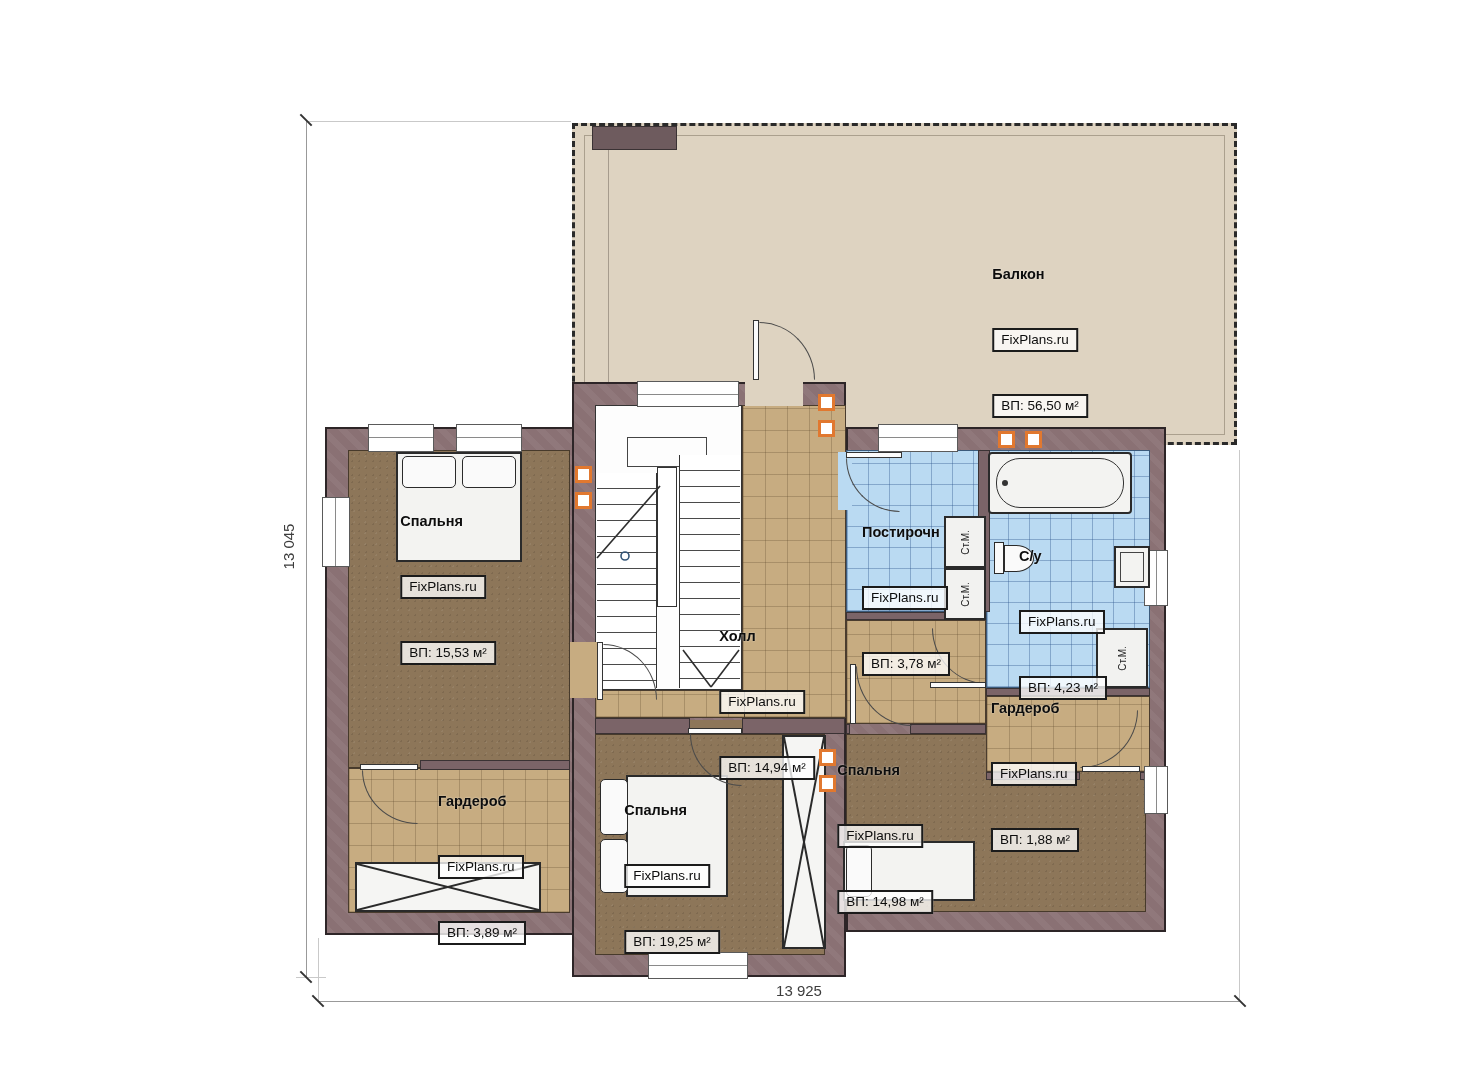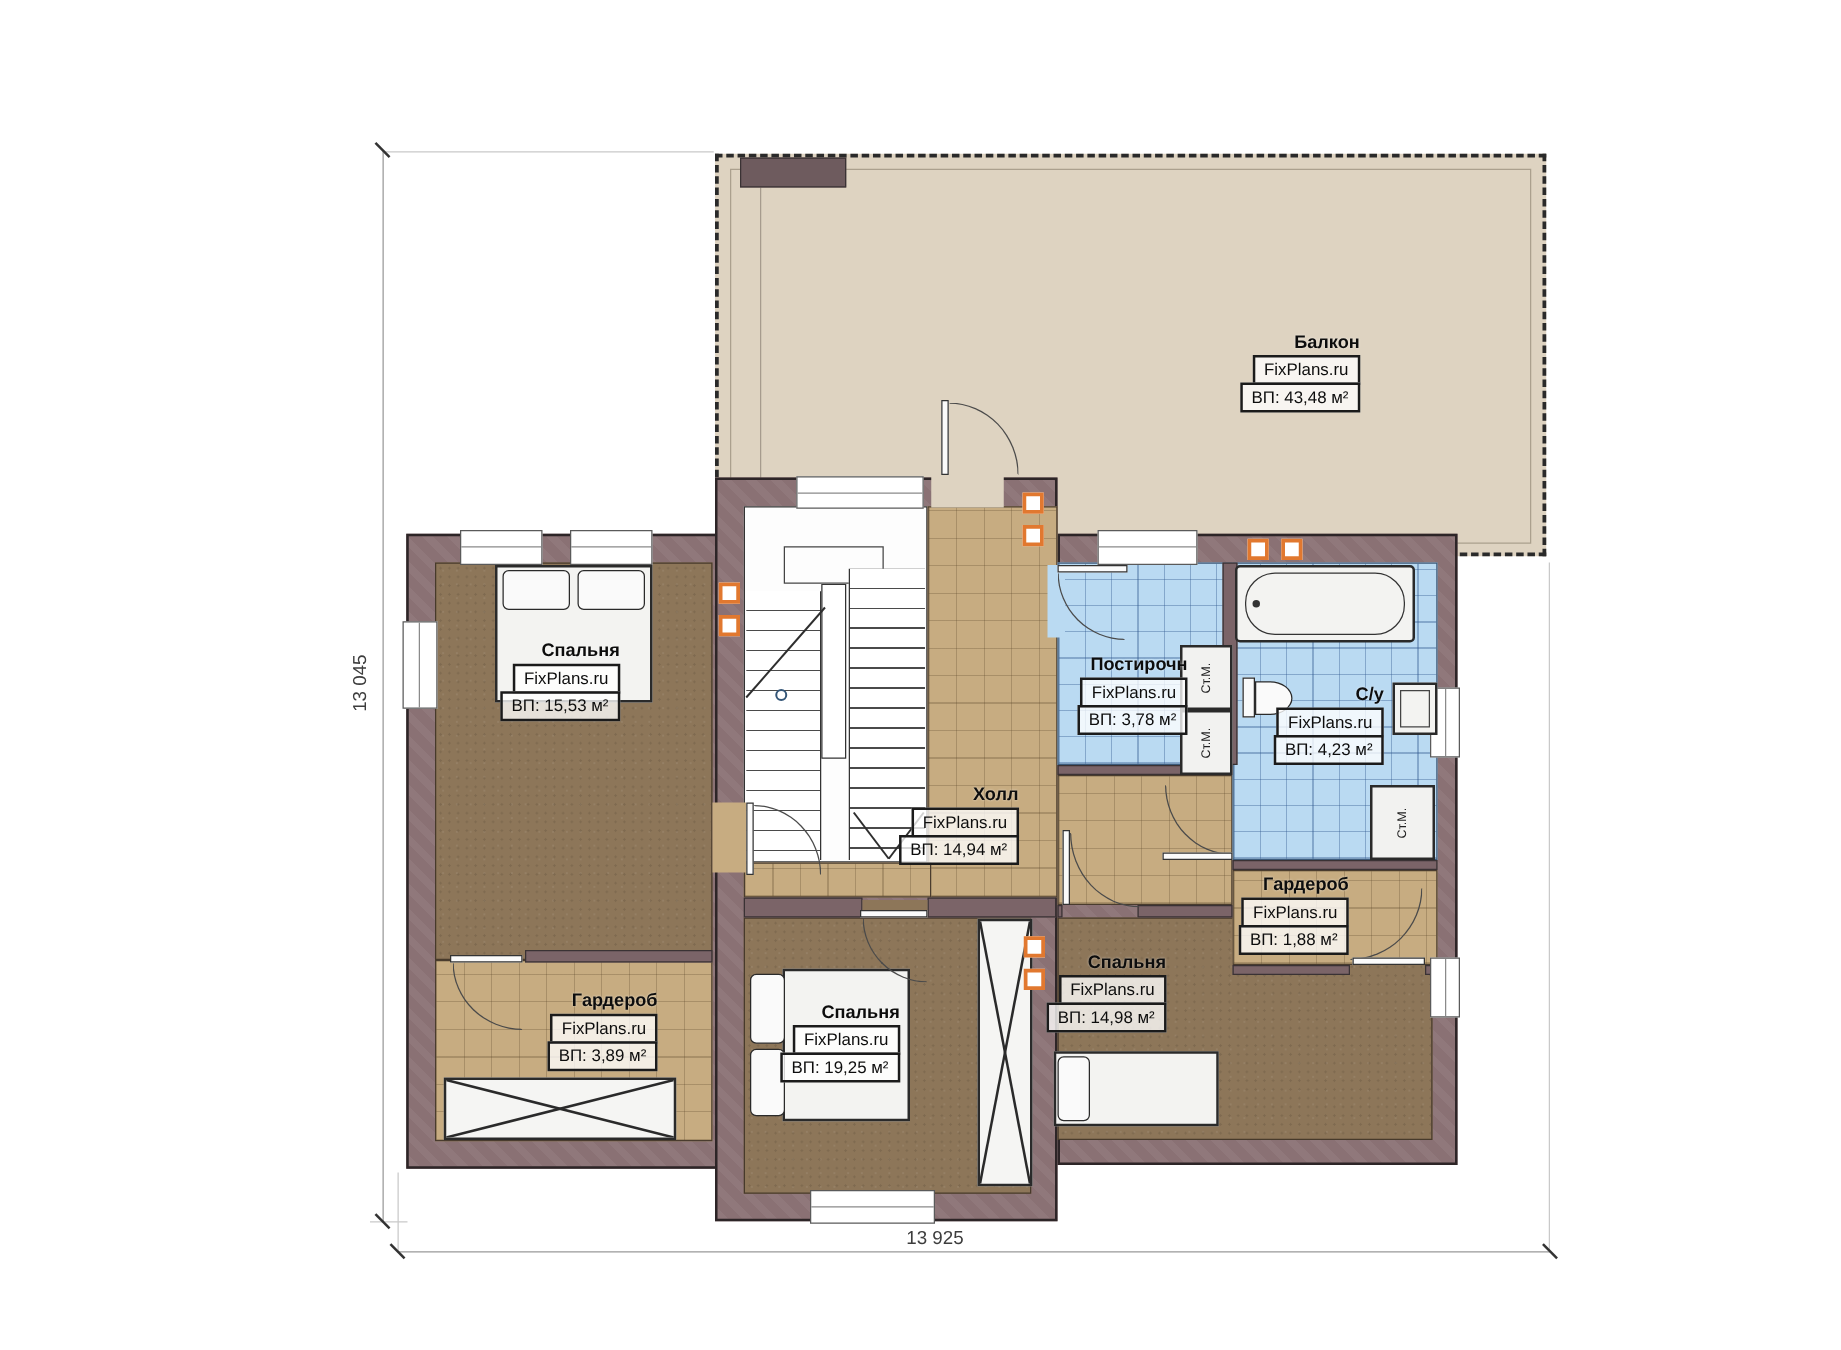--- a/index.html
+++ b/index.html
@@ -45,21 +45,21 @@
     background-image: repeating-linear-gradient(180deg, transparent 0 15px, #4a4a4a 15px 16px); }
   .furn { position:absolute; background:#f3f3f1; border:2px solid #2a2a2a; z-index:7; }
   .pillow { position:absolute; background:#fafafa; border:1.5px solid #2a2a2a; border-radius:5px; z-index:8; }
   .xunit { position:absolute; background:#f5f5f3; border:2px solid #2a2a2a; z-index:7; }
   .xunit svg { position:absolute; inset:0; width:100%; height:100%; }
   .wm { position:absolute; background:#f2f2f0; border:2px solid #2a2a2a; display:flex; align-items:center; justify-content:center; z-index:7; }
   .wm span { transform:rotate(-90deg); font-size:10px; color:#222; white-space:nowrap; }
 
   .vent { position:absolute; width:17px; height:17px; background:#fff; border:3px solid #e1782f; z-index:8; }
 
-  .label { position:absolute; transform:translateX(-50%); display:flex; flex-direction:column; align-items:flex-end; z-index:30; }
+  .label { position:absolute; transform:translateX(-50%); display:flex; flex-direction:column; align-items:flex-start; z-index:30;gap:44px; }
   .label .rname { font-weight:bold; font-size:14.5px; color:#0d0d0d; white-space:nowrap; margin-bottom:2px; text-shadow:0 0 2px rgba(255,255,255,.6); }
   .label .box { border:2px solid #1b1b1b; background:rgba(255,255,255,.78); font-size:13.5px; color:#0d0d0d; padding:0 7px; line-height:20px; white-space:nowrap; }
   .label .box + .box { margin-top:-2px; }
 
   .dimline { position:absolute; background:#999; z-index:3; }
   .dimext { position:absolute; background:#c9c9c9; z-index:3; }
   .tick { position:absolute; width:16px; height:2px; background:#333; z-index:4; transform:rotate(45deg); }
   .dimtext { position:absolute; font-size:15px; color:#3d3d3d; z-index:4; text-align:center; }
 
   .svg-overlay { position:absolute; inset:0; z-index:12; pointer-events:none; }
@@ -74,21 +74,21 @@
   <div class="dimext" style="left:296px;top:977px;width:30px;height:1px;"></div>
   <div class="tick" style="left:298px;top:119px;"></div>
   <div class="tick" style="left:298px;top:976px;"></div>
   <div class="dimtext" style="left:252px;top:538px;width:72px;transform:rotate(-90deg);">13 045</div>
 
   <div class="dimline" style="left:318px;top:1001px;width:922px;height:1px;"></div>
   <div class="dimext" style="left:318px;top:938px;width:1px;height:64px;"></div>
   <div class="dimext" style="left:1239px;top:450px;width:1px;height:552px;"></div>
   <div class="tick" style="left:310px;top:1000px;"></div>
   <div class="tick" style="left:1232px;top:1000px;"></div>
-  <div class="dimtext" style="left:712px;top:982px;width:72px;">13 925</div>
+  <div class="dimtext" style="left:763px;top:982px;width:72px;">13 925</div>
 
   <div class="balcony-floor" style="left:572px;top:123px;width:665px;height:322px;"></div>
   <div class="balcony-inner" style="left:584px;top:135px;width:641px;height:300px;"></div>
   <div class="abs" style="left:592px;top:126px;width:85px;height:24px;background:#6e5b5e;border:1px solid #3a3234;z-index:1;"></div>
   <div class="abs" style="left:608px;top:150px;width:1px;height:290px;background:rgba(120,110,98,.55);z-index:0;"></div>
 
   <div class="wall" style="left:325px;top:427px;width:268px;height:508px;"></div>
   <div class="wall" style="left:572px;top:382px;width:274px;height:595px;"></div>
   <div class="wall" style="left:846px;top:427px;width:320px;height:505px;"></div>
 
@@ -214,21 +214,21 @@
   <svg class="svg-overlay" viewBox="0 0 1473 1080">
     <line x1="597" y1="558" x2="660" y2="486" stroke="#2e2e2e" stroke-width="1.6"></line>
     <circle cx="625" cy="556" r="4" fill="none" stroke="#335577" stroke-width="1.6"></circle>
     <line x1="683" y1="650" x2="711" y2="687" stroke="#2e2e2e" stroke-width="1.6"></line>
     <line x1="711" y1="687" x2="739" y2="650" stroke="#2e2e2e" stroke-width="1.6"></line>
   </svg>
 
   <div class="label" style="left:1040px;top:266px;">
     <div class="rname">Балкон</div>
     <div class="box">FixPlans.ru</div>
-    <div class="box">ВП: 43,48 м²</div>
+    <div class="box">ВП: 56,50 м²</div>
   </div>
 
   <div class="label" style="left:448px;top:513px;">
     <div class="rname">Спальня</div>
     <div class="box">FixPlans.ru</div>
     <div class="box">ВП: 15,53 м²</div>
   </div>
 
   <div class="label" style="left:906px;top:524px;">
     <div class="rname">Постирочн</div>

